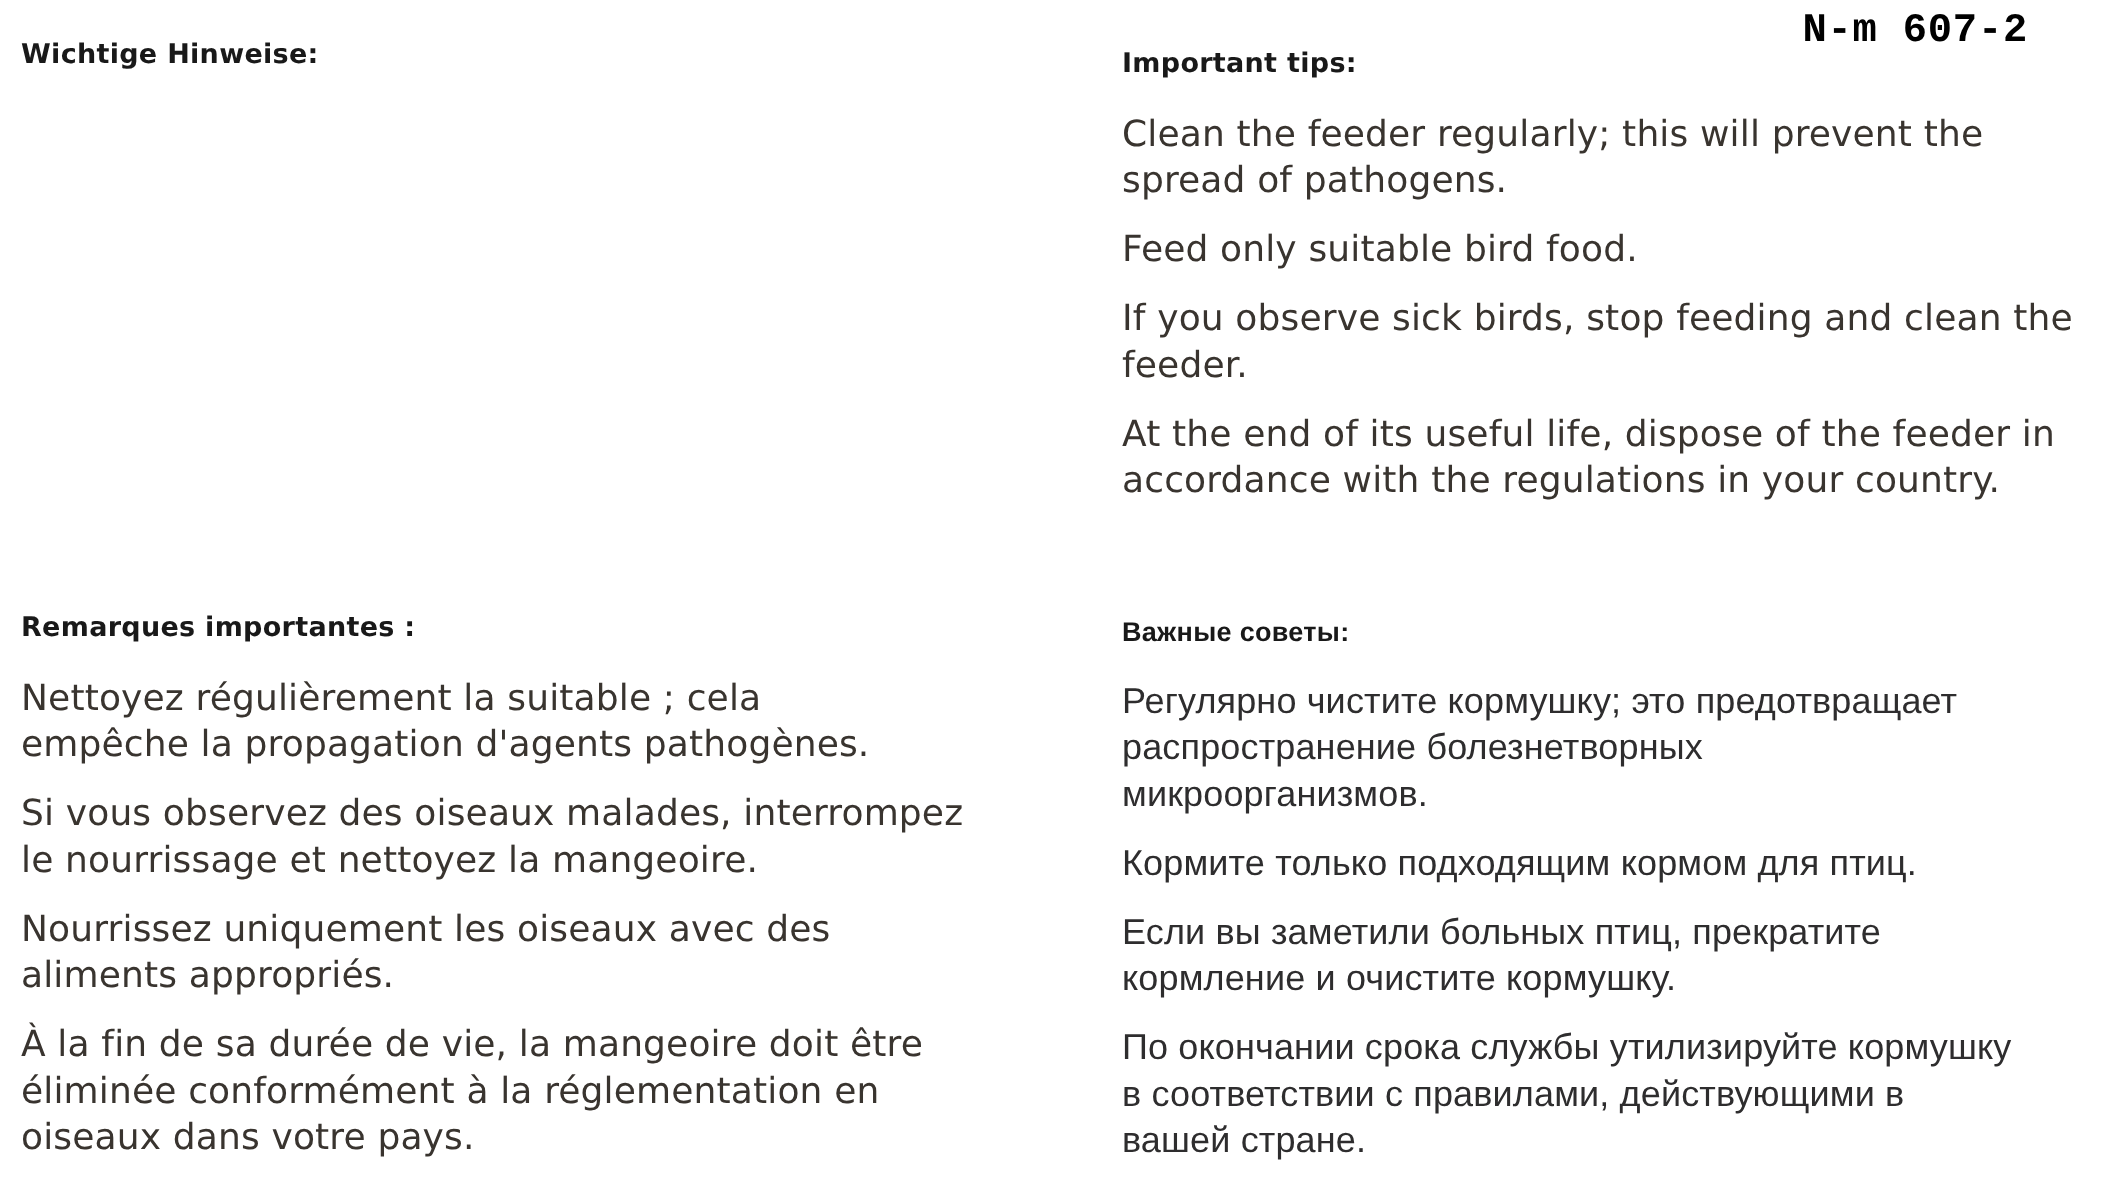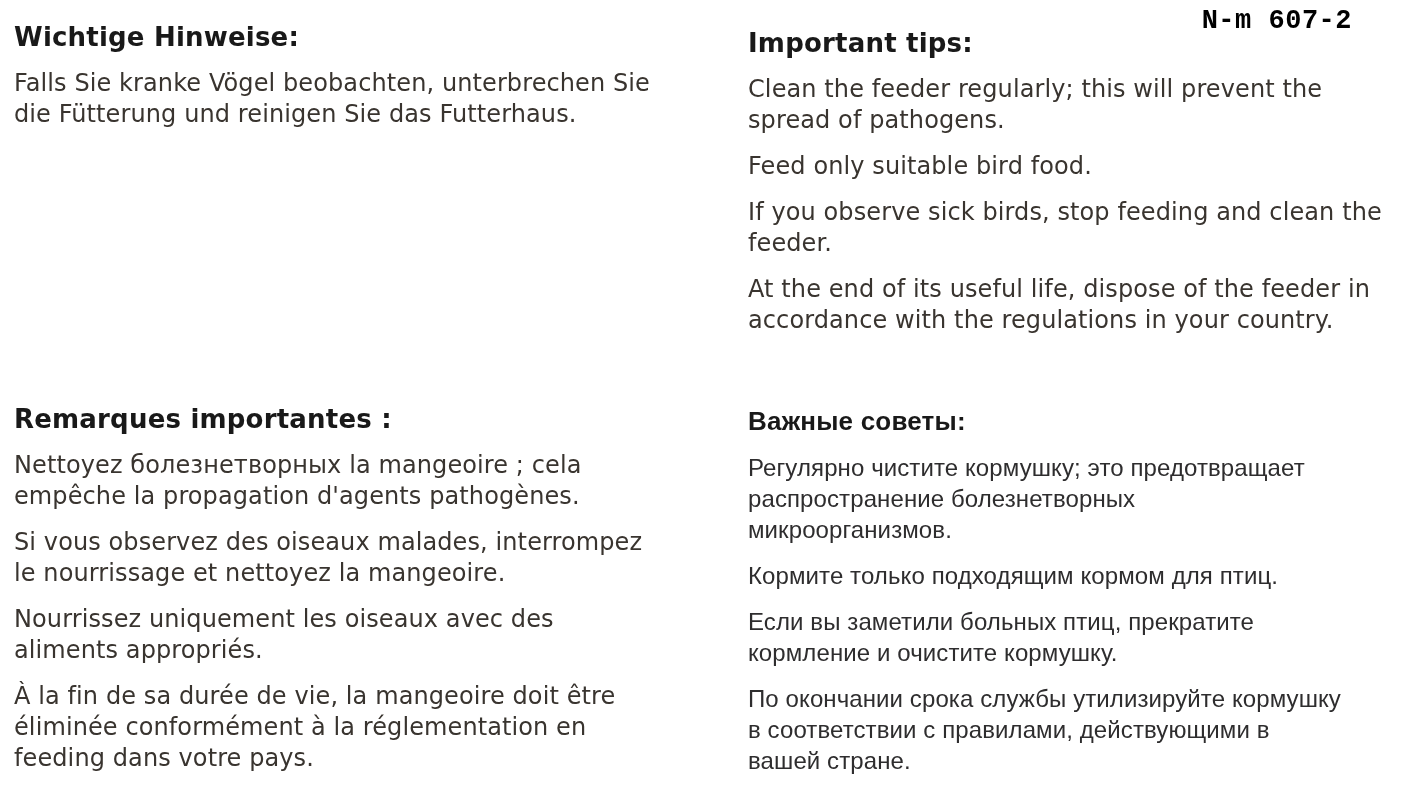--- a/index.html
+++ b/index.html
@@ -24,21 +24,21 @@
     font-size: 27px;
     color: #000000;
     letter-spacing: 0.5px;
   }
   .block {
     position: absolute;
   }
   .block h2 {
     margin: 0 0 16px 0;
     font-weight: 700;
-    font-size: 26px;
+    font-size: 18px;
     line-height: 30px;
     color: #191919;
     letter-spacing: 0.2px;
   }
   .block p {
     margin: 0 0 15px 0;
     font-size: 24px;
     line-height: 31px;
     color: #39342f;
     white-space: pre-line;
@@ -59,46 +59,44 @@
 </style>
 </head>
 <body>
 
 <div class="page">
 
   <div class="model-number">N-m 607-2</div>
 
   <section class="block block-german">
     <h2>Wichtige Hinweise:</h2>
-    <p>Falls Sie kranke Vögel beobachten, unterbrechen Sie
-die Fütterung und reinigen Sie das Futterhaus.</p>
   </section>
 
   <section class="block block-english">
     <h2>Important tips:</h2>
     <p>Clean the feeder regularly; this will prevent the
 spread of pathogens.</p>
     <p>Feed only suitable bird food.</p>
     <p>If you observe sick birds, stop feeding and clean the
 feeder.</p>
     <p>At the end of its useful life, dispose of the feeder in
 accordance with the regulations in your country.</p>
   </section>
 
   <section class="block block-french">
     <h2>Remarques importantes :</h2>
-    <p>Nettoyez болезнетворных la mangeoire ; cela
+    <p>Nettoyez régulièrement la suitable ; cela
 empêche la propagation d'agents pathogènes.</p>
     <p>Si vous observez des oiseaux malades, interrompez
 le nourrissage et nettoyez la mangeoire.</p>
     <p>Nourrissez uniquement les oiseaux avec des
 aliments appropriés.</p>
     <p>À la fin de sa durée de vie, la mangeoire doit être
 éliminée conformément à la réglementation en
-feeding dans votre pays.</p>
+oiseaux dans votre pays.</p>
   </section>
 
   <section class="block block-russian">
     <h2>Важные советы:</h2>
     <p>Регулярно чистите кормушку; это предотвращает
 распространение болезнетворных
 микроорганизмов.</p>
     <p>Кормите только подходящим кормом для птиц.</p>
     <p>Если вы заметили больных птиц, прекратите
 кормление и очистите кормушку.</p>

